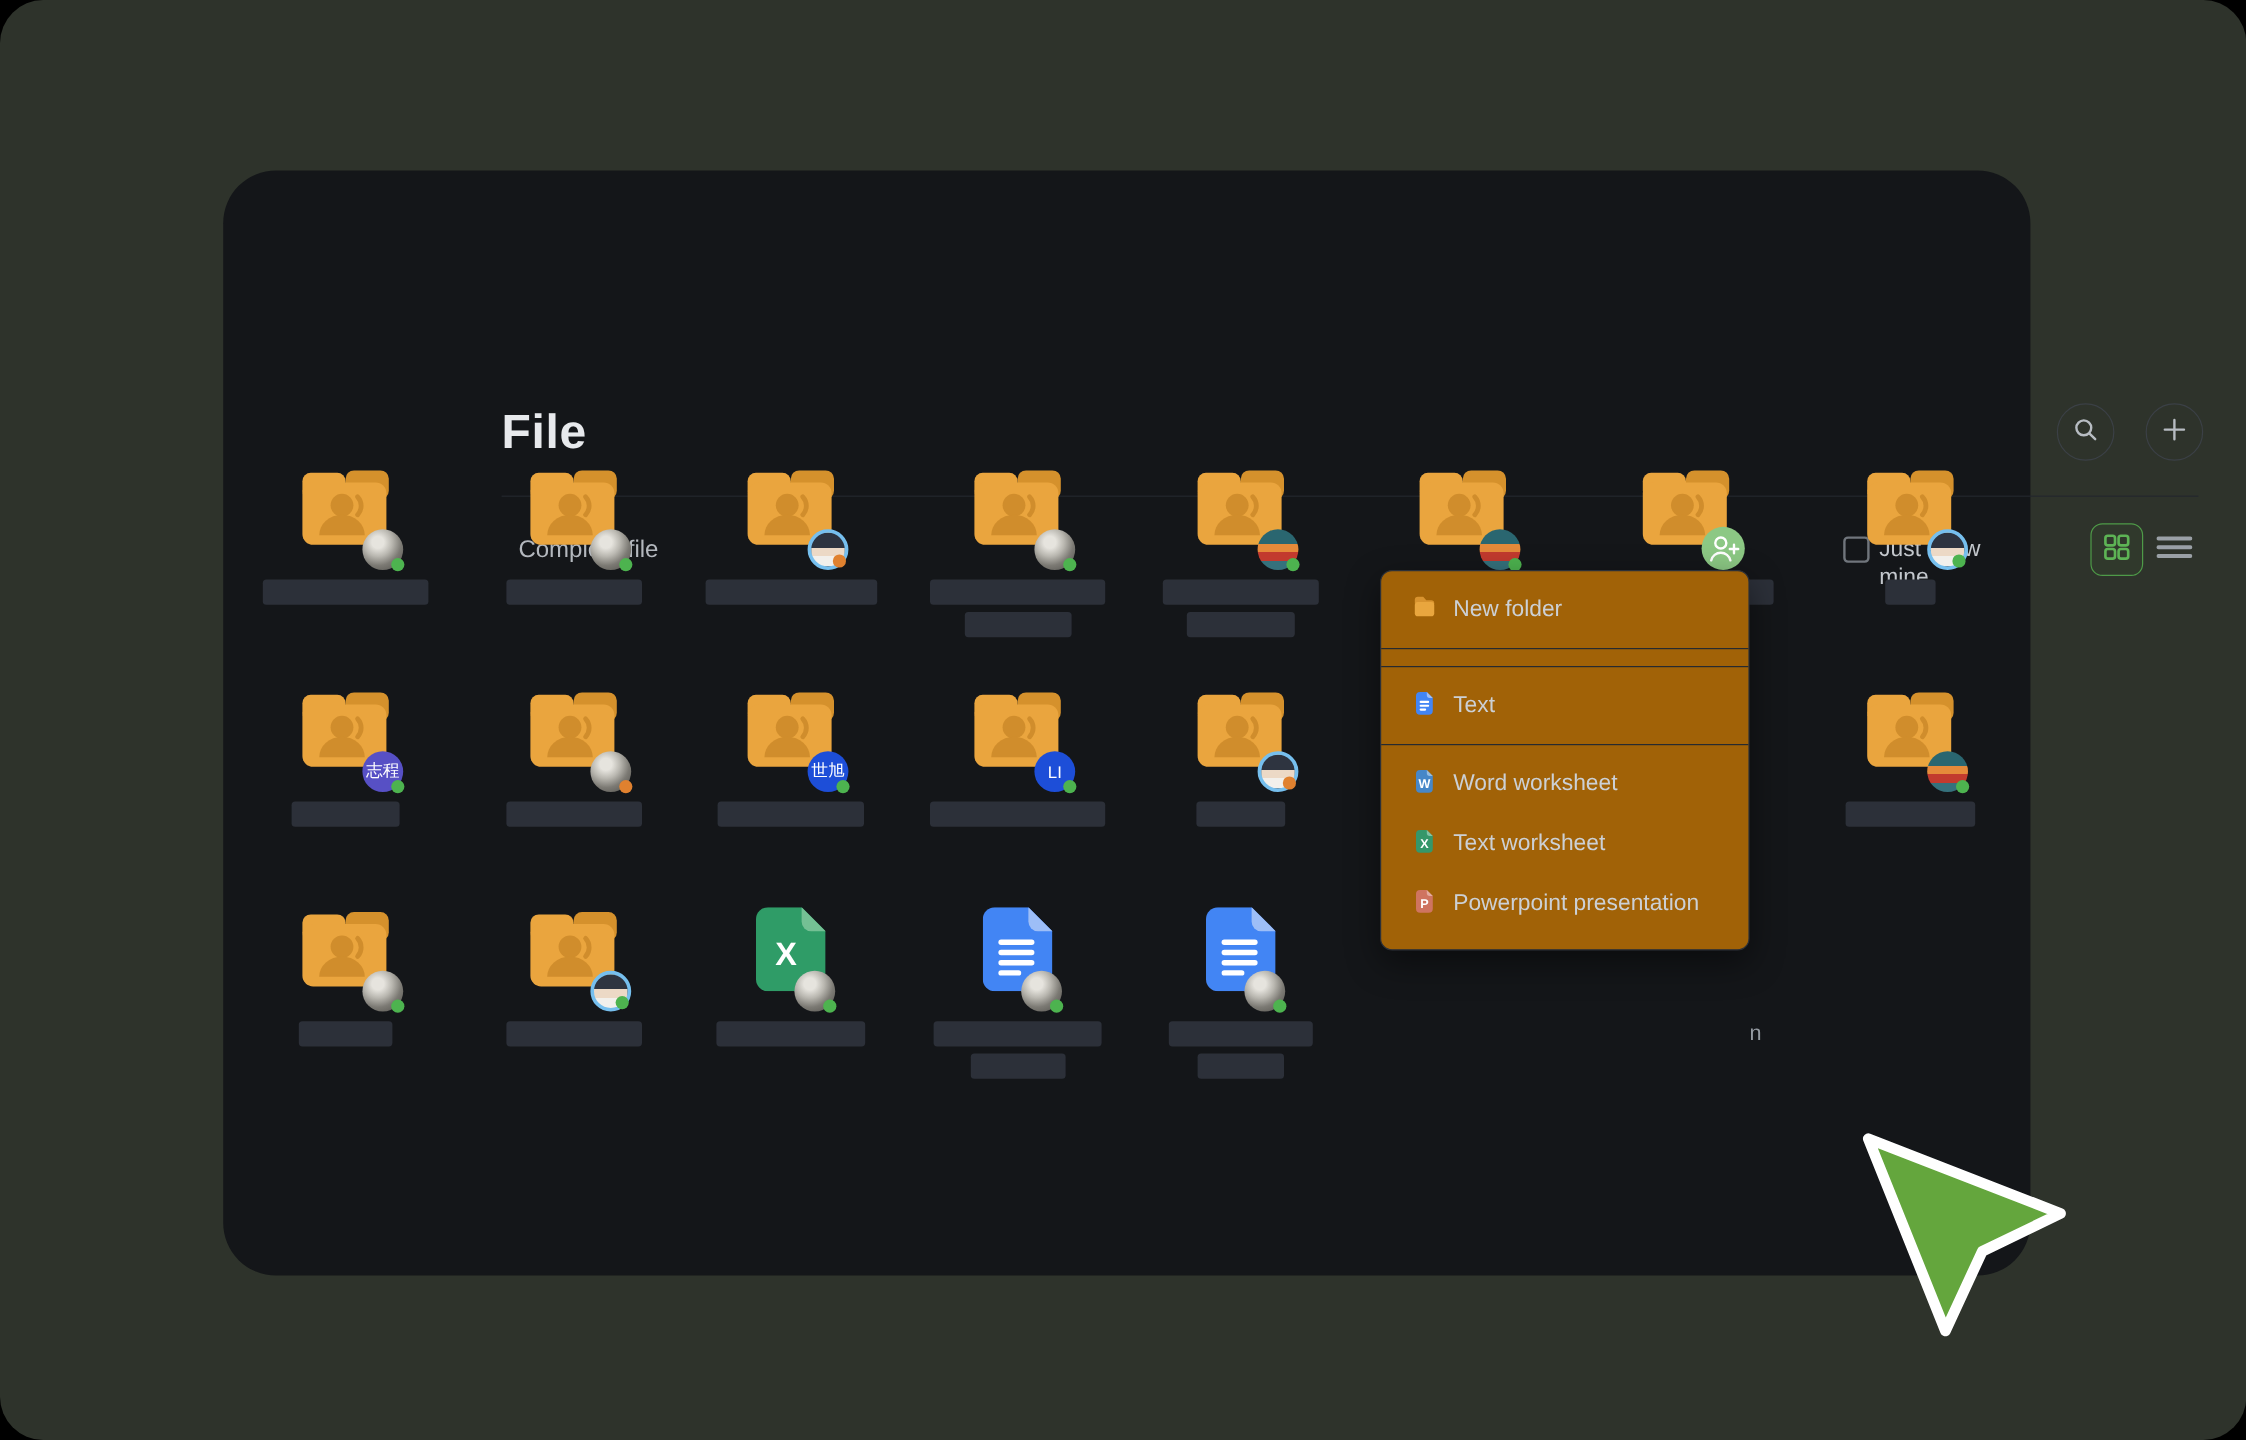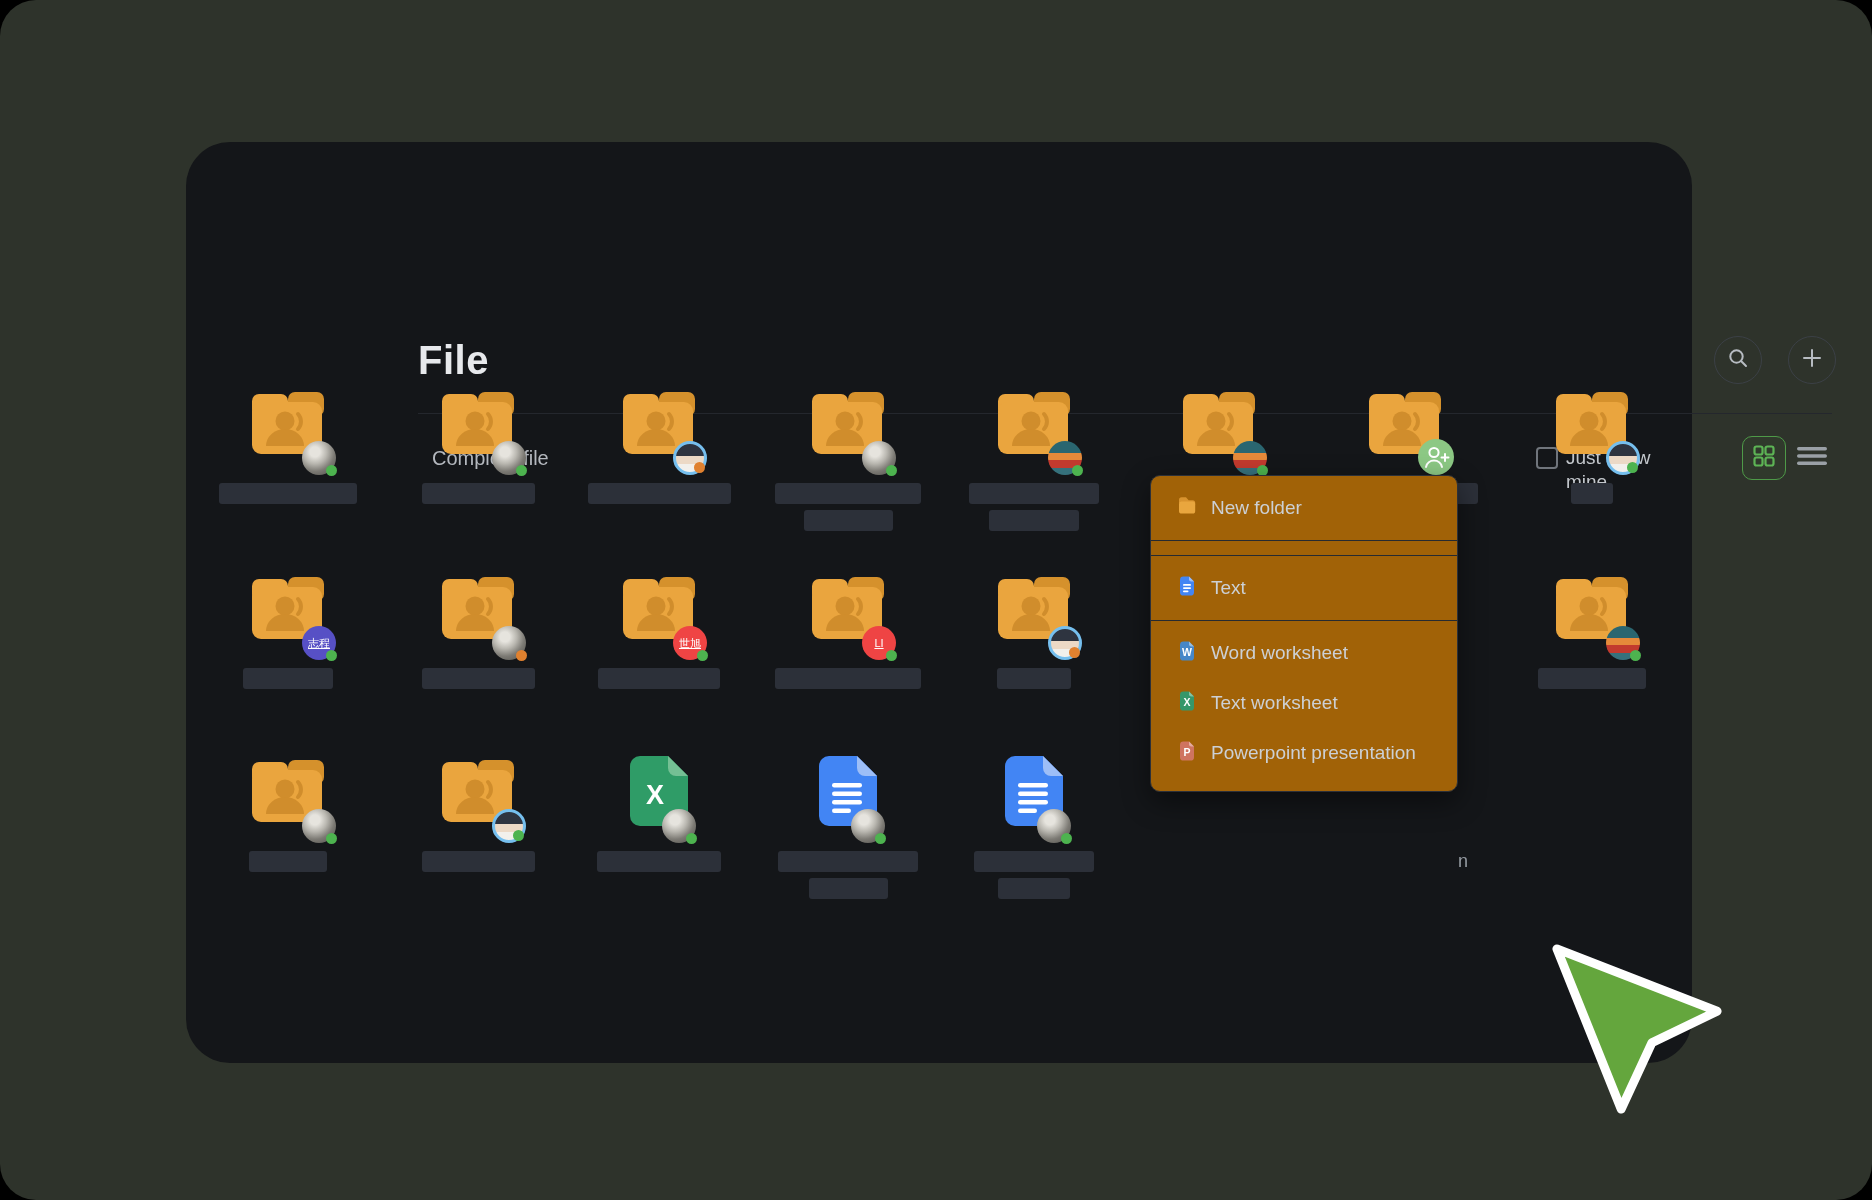--- a/index.html
+++ b/index.html
@@ -43,27 +43,27 @@
   }
   #list-view-btn{
     position:absolute;left:1608px;top:303px;width:36px;height:26px;
     display:flex;align-items:center;justify-content:center;
   }
   .tile{position:absolute;width:188px;height:152px;z-index:1;}
   .ticon{position:absolute;left:94px;top:0;transform:translateX(-50%);}
   .avatar{
     position:absolute;width:34px;height:34px;border-radius:50%;top:53px;z-index:2;
     display:flex;align-items:center;justify-content:center;
-    font-size:11px;color:#fff;overflow:visible;text-decoration:underline;
+    font-size:14px;color:#fff;overflow:visible;
   }
   .avatar.moon{background:radial-gradient(circle at 38% 32%, #e6e4de 0 16%, #b9b7b0 38%, #7c7a74 62%, #4b4a45 100%);}
   .avatar.boy{border:3px solid #76bfee;background:linear-gradient(180deg,#2e3440 0 44%,#ecd9c6 44% 70%,#f2f0ec 70%);}
   .avatar.cartoon{background:linear-gradient(180deg,#2a6670 0 36%,#e58a3a 36% 56%,#c23a2e 56% 78%,#35717c 78%);}
   .avatar.purple{background:#5750c5;}
-  .avatar.red{background:#ef4444;}
+  .avatar.red{background:#1d4ed8;}
   .avatar.badge{width:36px;height:36px;top:51px;background:#8cc884;}
   .dot{position:absolute;right:-1px;bottom:-1px;width:11px;height:11px;border-radius:50%;}
   .bar{position:absolute;height:21px;border-radius:3px;background:#2c3039;}
   #context-menu{
     position:absolute;left:1150px;top:475px;width:308px;z-index:6;
     background:#a16207;border:1px solid #2c3038;border-radius:10px;
     box-shadow:0 10px 28px rgba(0,0,0,.45);padding-bottom:6px;
   }
   .menu-group{padding:7px 0;}
   .menu-group + .menu-group{border-top:1px solid #262a30;}

